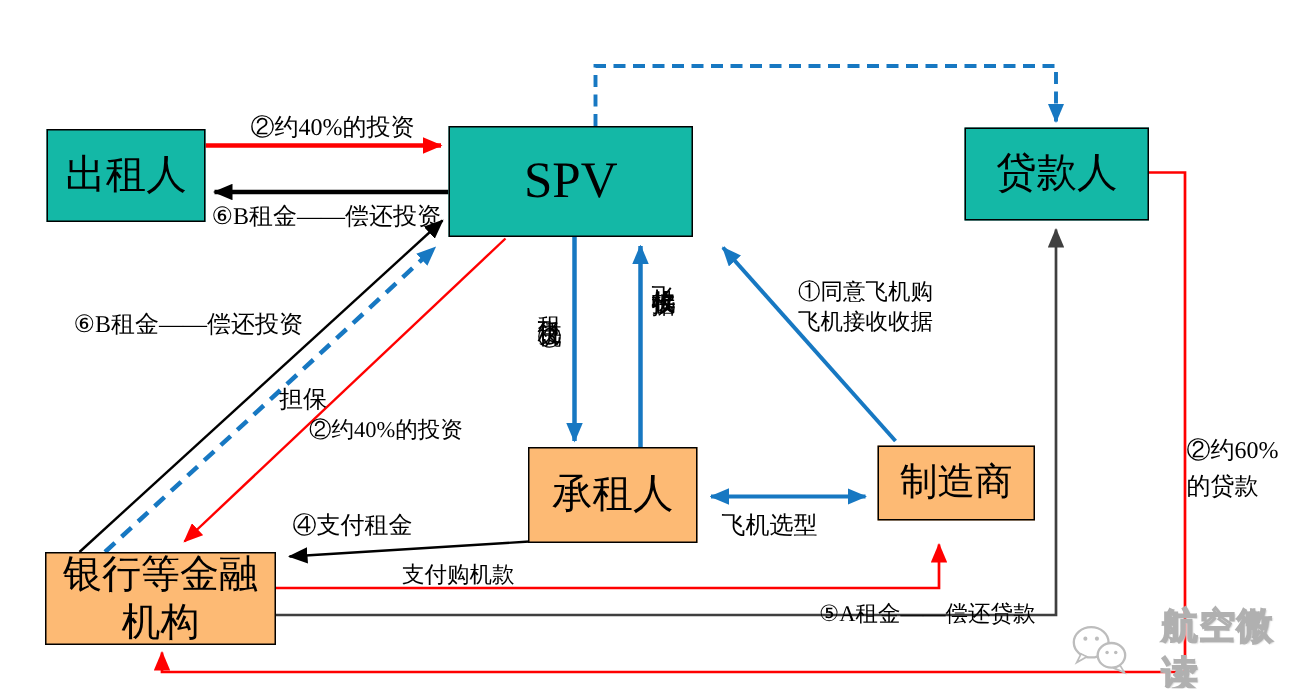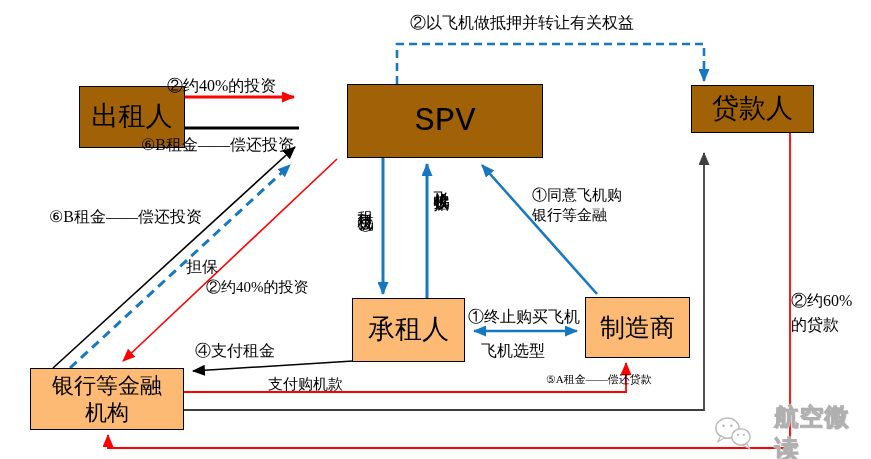--- a/index.html
+++ b/index.html
@@ -5,21 +5,21 @@
   html,body{margin:0;padding:0;background:#ffffff;}
   #canvas{
     position:relative;width:871px;height:459px;background:#ffffff;overflow:hidden;
     font-family:"Liberation Serif", serif;
   }
   .box{
     position:absolute;display:flex;align-items:center;justify-content:center;
     border:1.6px solid #000;color:#000;text-align:center;box-sizing:border-box;
     line-height:1.25;white-space:pre-line;
   }
-  .green{background:#a16207;margin-left:48px;}
+  .green{background:#14b8a6;}
   .blue{background:#fdba74;}
   .lbl{
     position:absolute;color:#000;font-size:15px;white-space:pre-line;line-height:1.4;
   }
   .vtext{
     writing-mode:vertical-rl;text-orientation:upright;letter-spacing:1px;
   }
   svg.wires{position:absolute;left:0;top:0;width:871px;height:459px;}
   #watermark{
     position:absolute;left:712px;top:401px;display:flex;align-items:center;gap:20px;
@@ -75,46 +75,44 @@
 
     <polyline points="184,392 626,392 626,363" fill="none" stroke="#FF0000" stroke-width="1.8" marker-end="url(#mR)"></polyline>
 
     <polyline points="184,410 704,410 704,153" fill="none" stroke="#3F3F3F" stroke-width="1.8" marker-end="url(#mG)"></polyline>
 
     <polyline points="766,115 790,115 790,448 108,448 108,435" fill="none" stroke="#FF0000" stroke-width="1.8" marker-end="url(#mR)"></polyline>
   </svg>
 
   <div class="box green" style="left:31px;top:86px;width:106px;height:62px;font-size:27px;"><span>出租人</span></div>
 
-  <div class="box green" style="left:299px;top:84px;width:196px;height:74px;font-size:34px;font-family:Liberation Mono, monospace;"><span>SPV</span></div>
+  <div class="box green" style="left:299px;top:84px;width:163px;height:74px;font-size:34px;font-family:Liberation Serif, serif;"><span>SPV</span></div>
 
-  <div class="box green" style="left:643px;top:85px;width:123px;height:48px;font-size:27px;"><span>贷款人</span></div>
+  <div class="box green" style="left:643px;top:85px;width:123px;height:62px;font-size:27px;"><span>贷款人</span></div>
 
   <div class="box blue" style="left:352px;top:298px;width:113px;height:64px;font-size:27px;"><span>承租人</span></div>
 
-  <div class="box blue" style="left:585px;top:297px;width:105px;height:61px;font-size:25px;"><span>制造商</span></div>
+  <div class="box blue" style="left:585px;top:297px;width:105px;height:50px;font-size:25px;"><span>制造商</span></div>
 
-  <div class="box blue" style="left:30px;top:368px;width:154px;height:62px;font-size:22px;"><span>银行等金融
+  <div class="box blue" style="left:30px;top:368px;width:154px;height:62px;font-size:26px;"><span>银行等金融
 机构</span></div>
 
   <div class="lbl" style="left:167px;top:75px;font-size:16px;">②约40%的投资</div>
   <div class="lbl" style="left:141px;top:134px;font-size:16px;">⑥B租金——偿还投资</div>
-  <div class="lbl" style="left:410px;top:12px;font-size:16px;">②以飞机做抵押并转让有关权益</div>
   <div class="lbl" style="left:49px;top:206px;font-size:16px;">⑥B租金——偿还投资</div>
   <div class="lbl" style="left:186px;top:256px;font-size:16px;">担保</div>
   <div class="lbl" style="left:206px;top:277px;font-size:15px;">②约40%的投资</div>
   <div class="lbl vtext" style="left:354px;top:199px;font-size:16px;">租赁飞机③</div>
   <div class="lbl vtext" style="left:430px;top:178px;font-size:16px;">飞机接收收据</div>
   <div class="lbl" style="left:532px;top:186px;font-size:15px;line-height:1.3;">①同意飞机购
-银行等金融</div>
-  <div class="lbl" style="left:468px;top:306px;font-size:16px;">①终止购买飞机</div>
+飞机接收收据</div>
   <div class="lbl" style="left:481px;top:340px;font-size:16px;">飞机选型</div>
   <div class="lbl" style="left:195px;top:340px;font-size:16px;text-align:center;">④支付租金</div>
   <div class="lbl" style="left:268px;top:374px;font-size:15px;">支付购机款</div>
-  <div class="lbl" style="left:546px;top:372px;font-size:11px;">⑤A租金——偿还贷款</div>
+  <div class="lbl" style="left:546px;top:400px;font-size:15px;">⑤A租金——偿还贷款</div>
   <div class="lbl" style="left:791px;top:289px;font-size:16px;line-height:1.5;">②约60%
 的贷款</div>
 
   <div id="watermark">
     <svg width="44" height="36" viewBox="0 0 44 36">
       <ellipse cx="16" cy="13" rx="12" ry="10.5" fill="#ffffff" stroke="#bdbdbd" stroke-width="1.6"></ellipse>
       <path d="M9,21 L6,27 L13,23 z" fill="#ffffff" stroke="#bdbdbd" stroke-width="1.2"></path>
       <circle cx="12" cy="10.5" r="1.4" fill="#bdbdbd"></circle>
       <circle cx="20" cy="10.5" r="1.4" fill="#bdbdbd"></circle>
       <ellipse cx="30" cy="22" rx="9.5" ry="8.5" fill="#ffffff" stroke="#bdbdbd" stroke-width="1.6"></ellipse>

